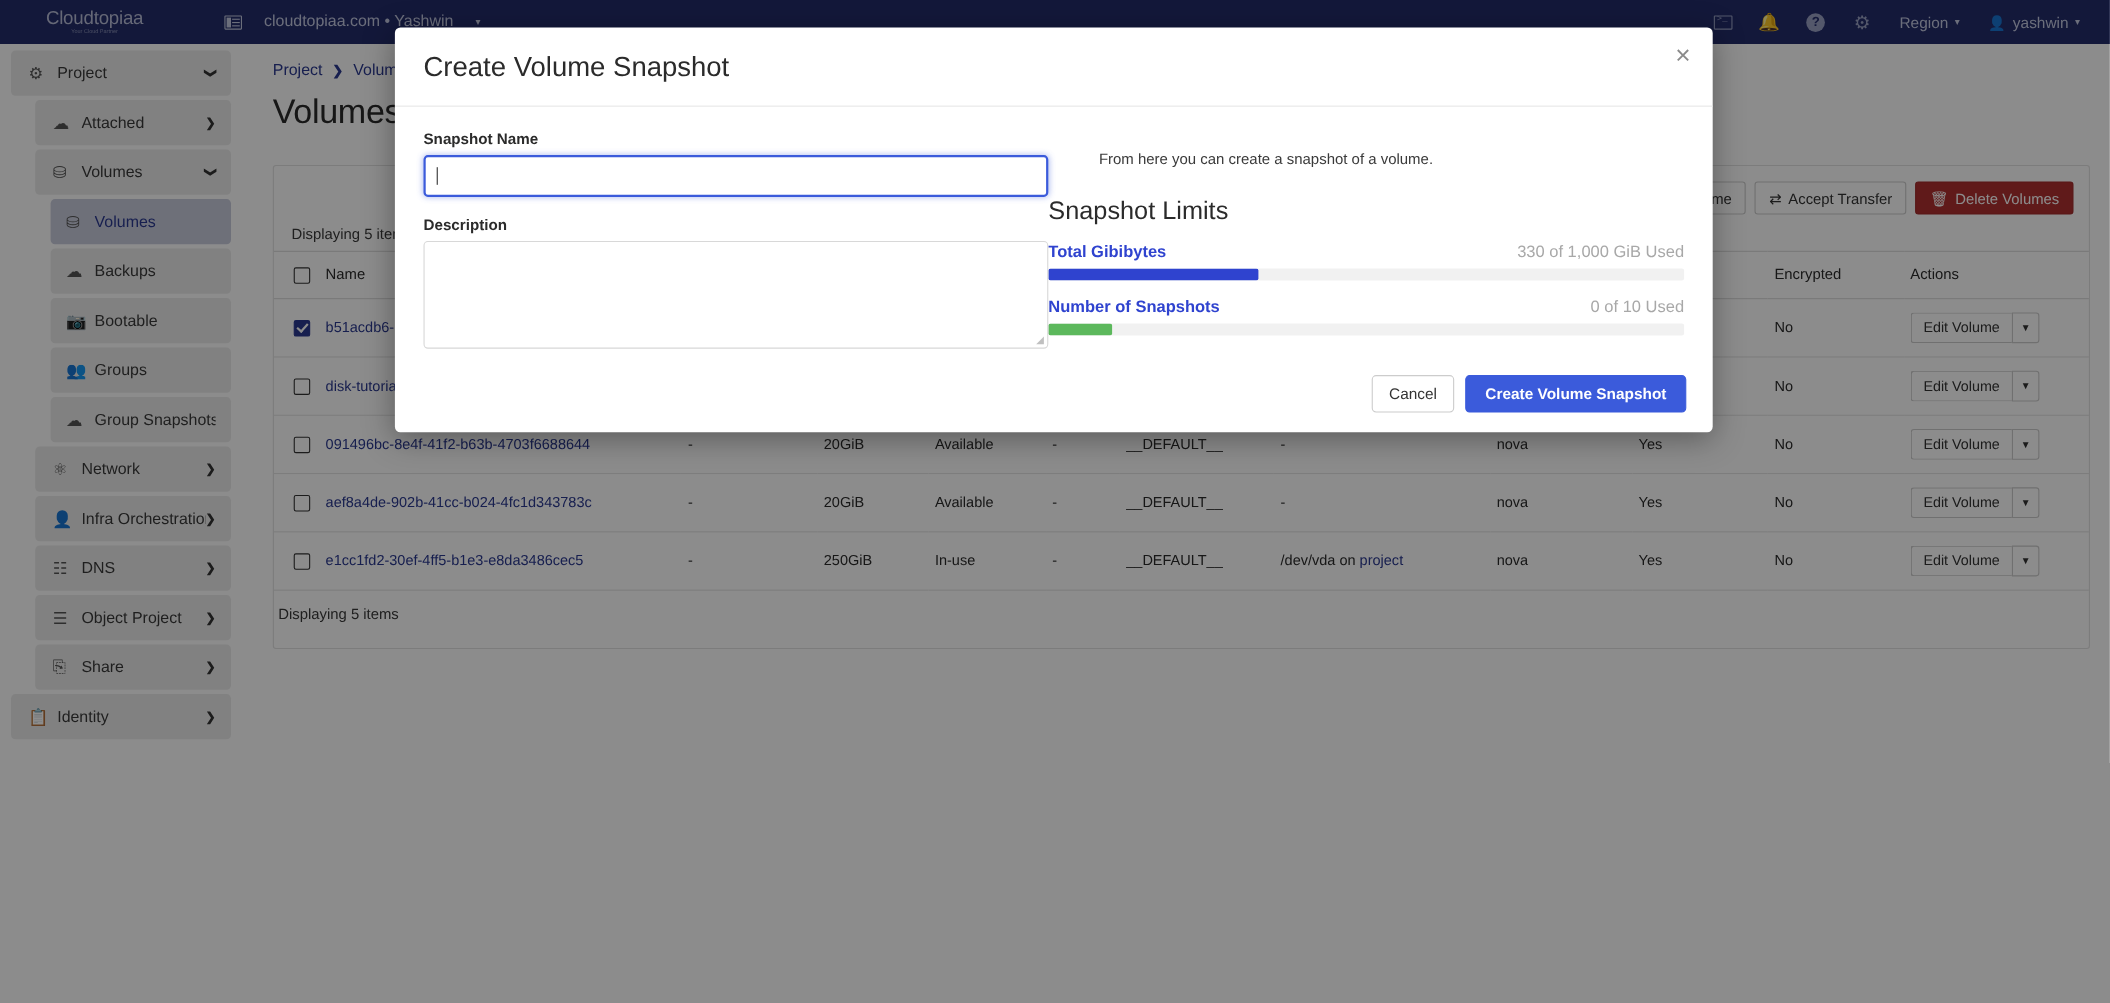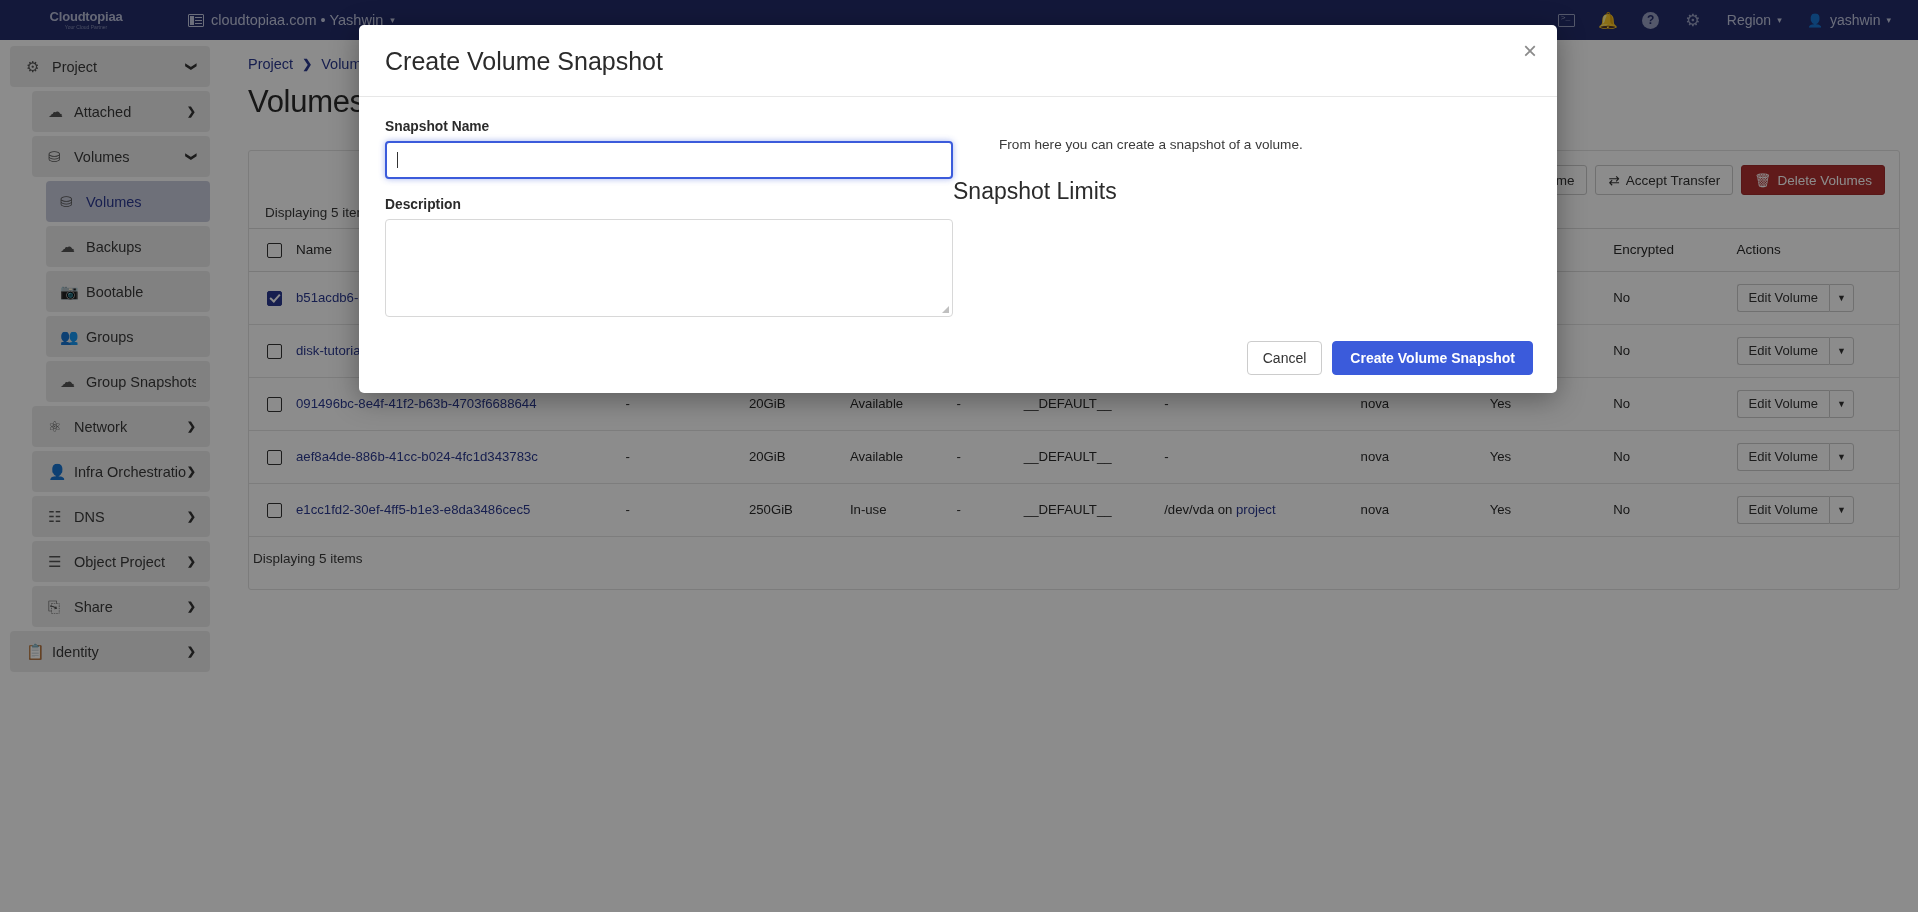--- a/index.html
+++ b/index.html
@@ -26,27 +26,27 @@
     color: #c9cde4;
     z-index: 10;
   }
   .brand {
     width: 172px; height: 40px;
     display: flex; flex-direction: column;
     align-items: center; justify-content: center;
     flex: none;
   }
   .brand-name {
-    font-size: 13px; font-weight: bold; color: #b9bed8;
+    font-size: 17px; font-weight: normal; color: #b9bed8;
     letter-spacing: -0.2px; line-height: 1;
   }
   .brand-tag { font-size: 5px; color: #8990b5; margin-top: 2px; line-height: 1; }
   .nav-proj {
-    display: flex; align-items: center; gap: 7px;
-    font-size: 14.5px; color: #c3c8e0; margin-left: 16px;
+    display: flex; align-items: center; gap: 20px;
+    font-size: 14.5px; color: #c3c8e0; margin-left: 32px;
   }
   .nav-proj .caret { font-size: 9px; }
   .nav-right {
     margin-left: auto; display: flex; align-items: center;
     gap: 0; padding-right: 14px;
   }
   .nav-icon {
     width: 42px; height: 40px; display: flex;
     align-items: center; justify-content: center;
     color: #9aa1c4; font-size: 16px;
@@ -470,21 +470,21 @@
               <td>-</td>
               <td>nova</td>
               <td>Yes</td>
               <td>No</td>
               <td><span class="split-btn">
                   <span class="main-b">Edit Volume</span>
                   <span class="arrow-b">▼</span>
                 </span></td>
             </tr>
             <tr>
-              <td><span class="cb"></span><span class="link" style="margin-left: 14px;">aef8a4de-886b-41cc-b024-4fc1d343783c</span></td>
+              <td><span class="cb"></span><span class="link" style="margin-left: 14px;">aef8a4de-902b-41cc-b024-4fc1d343783c</span></td>
               <td>-</td>
               <td>20GiB</td>
               <td>Available</td>
               <td>-</td>
               <td>__DEFAULT__</td>
               <td>-</td>
               <td>nova</td>
               <td>Yes</td>
               <td>No</td>
               <td><span class="split-btn">
@@ -530,20 +530,40 @@
         <span class="caret-bar"></span>
       </div>
       <div class="gap"></div>
       <div class="fld-label">Description</div>
       <div class="txt-area"></div>
     </div>
 
     <div class="modal-right">
       <div class="desc-p">From here you can create a snapshot of a volume.</div>
       <div class="limits-h">Snapshot Limits</div>
+      <div id="limits">
+          <div>
+            <div class="limit-row">
+              <span class="limit-name">Total Gibibytes</span>
+              <span class="limit-used">330 of 1,000 GiB Used</span>
+            </div>
+            <div class="bar-track">
+              <div class="bar-fill" style="width: 33%; background: rgb(47, 67, 207);"></div>
+            </div>
+          </div>
+          <div>
+            <div class="limit-row">
+              <span class="limit-name">Number of Snapshots</span>
+              <span class="limit-used">0 of 10 Used</span>
+            </div>
+            <div class="bar-track">
+              <div class="bar-fill" style="width: 10%; background: rgb(92, 184, 92);"></div>
+            </div>
+          </div>
+        </div>
     </div>
   </div>
 
   <div class="modal-foot">
     <button class="mbtn">Cancel</button>
     <button class="mbtn primary">Create Volume Snapshot</button>
   </div>
 </div>
 
 </body></html>

